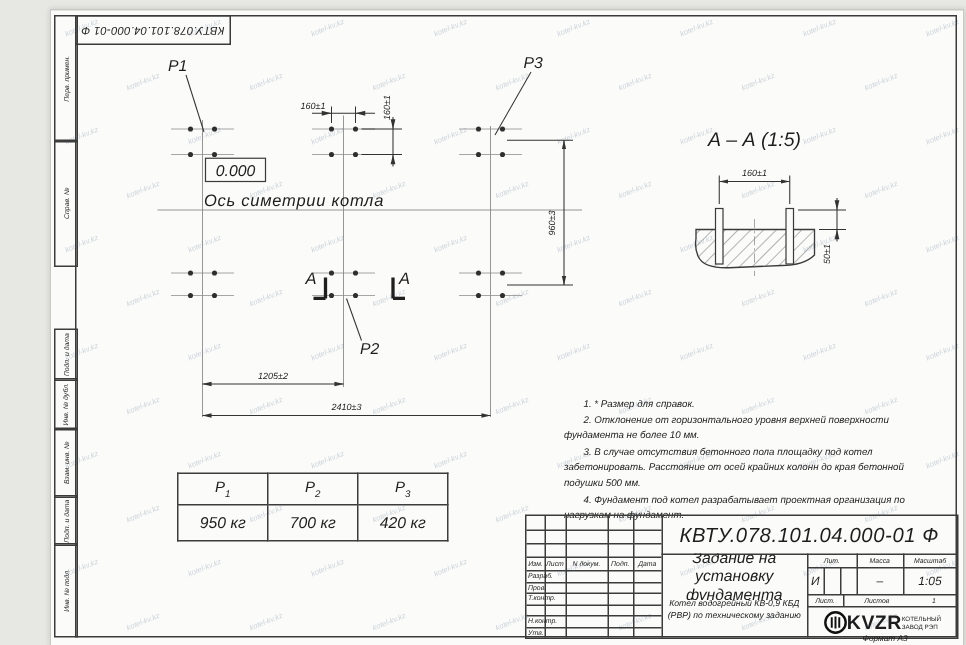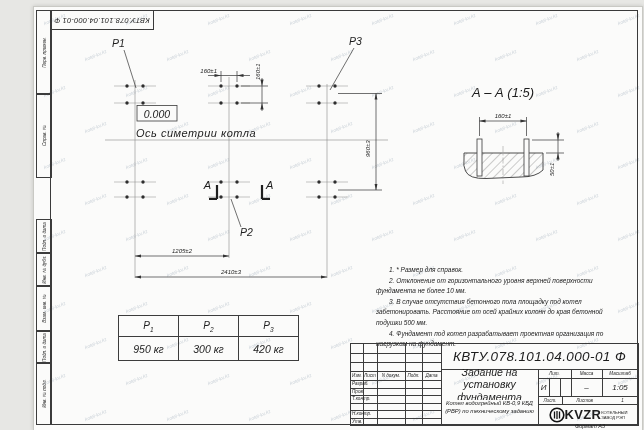--- a/index.html
+++ b/index.html
@@ -315,21 +315,21 @@
 
 <table class="abs ltable">
   <tbody>
       <tr class="hrow">
     <td><span>P</span><sub>1</sub></td>
     <td><span>P</span><sub>2</sub></td>
     <td><span>P</span><sub>3</sub></td>
   </tr>
   <tr class="vrow">
     <td>950 кг</td>
-    <td>300 кг</td>
+    <td>700 кг</td>
     <td>420 кг</td>
   </tr>
 </tbody>
   </table>
 
 <div class="abs notes">
   <p>1. * Размер для справок.</p>
   <p>2. Отклонение от горизонтального уровня верхней поверхности фундамента не более 10 мм.</p>
   <p>3. В случае отсутствия бетонного пола площадку под котел забетонировать. Расстояние от осей крайних колонн до края бетонной подушки 500 мм.</p>
   <p>4. Фундамент под котел разрабатывает проектная организация по нагрузкам на фундамент.</p>

